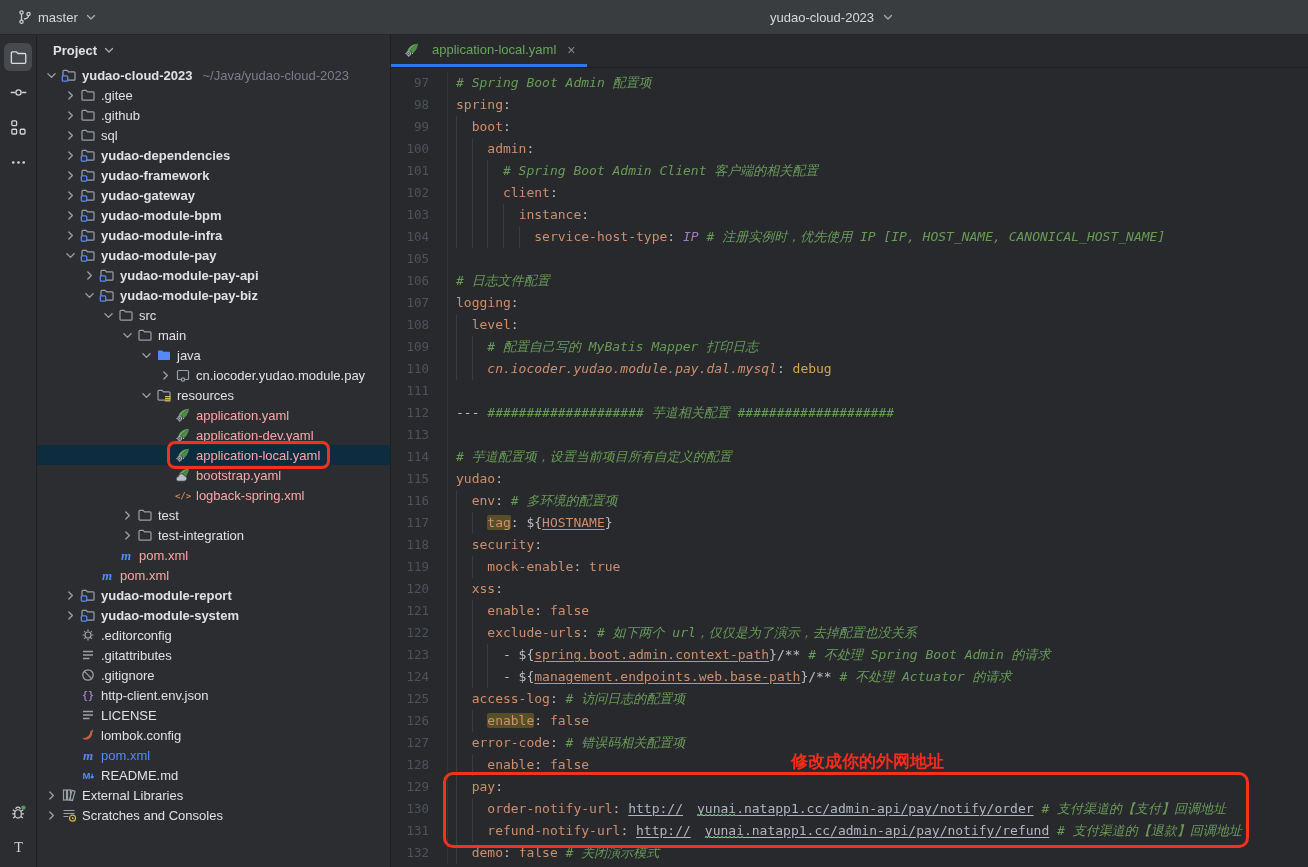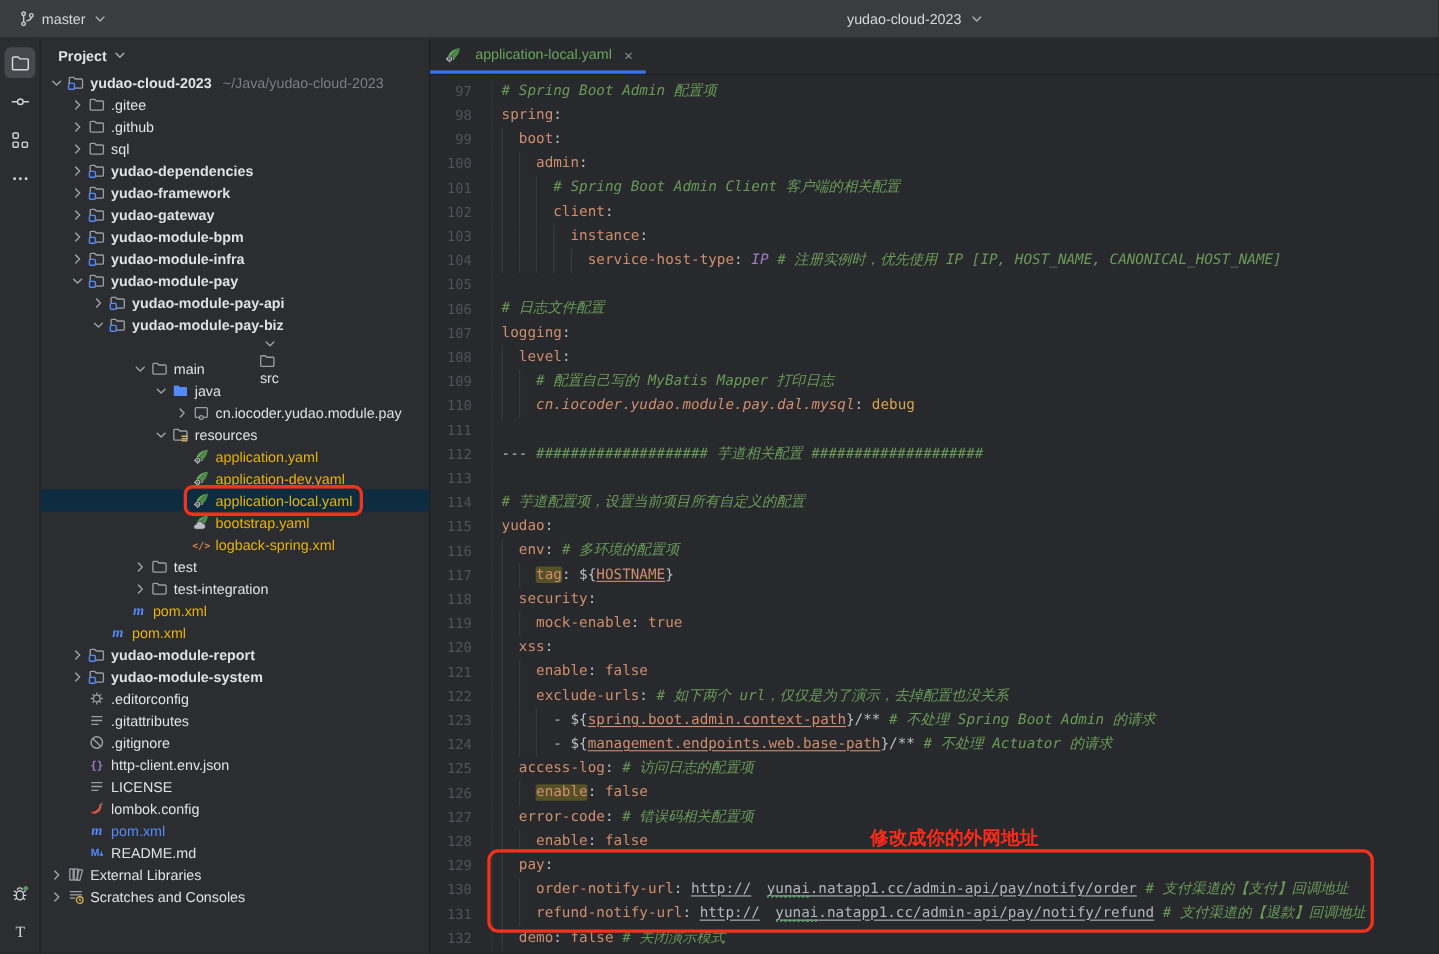--- a/index.html
+++ b/index.html
@@ -28,21 +28,21 @@
   .tree-panel{width:353px;flex:none;background:#2b2d31;border-right:1px solid #1e1f22;overflow:hidden;}
   .tree-header{display:flex;align-items:center;gap:4px;height:30px;padding-left:16px;
                font-size:13px;font-weight:700;color:#dfe1e5;}
   .trow{display:flex;align-items:center;height:20px;font-size:13px;cursor:pointer;white-space:nowrap;}
   .trow.sel{background:#0d2c40;}
   .tch{width:17px;flex:none;display:inline-flex;align-items:center;justify-content:center;}
   .tch svg{width:15px;height:15px;}
   .ticon{width:17px;flex:none;display:inline-flex;align-items:center;justify-content:center;margin-right:5px;}
   .ticon svg{width:16px;height:16px;}
   .lbl{color:#dfe1e5;}
-  .lbl.green{color:#eab308;} .lbl.blue{color:#548af7;} .lbl.bold{font-weight:700;}
+  .lbl.green{color:#fca5a5;} .lbl.blue{color:#548af7;} .lbl.bold{font-weight:700;}
   .tpath{color:#797e87;margin-left:10px;font-weight:400;}
   .filebox{display:inline-flex;align-items:center;border:3px solid #f3321c;border-radius:8px;
            padding:0 7px 0 4px;margin-left:-7px;height:22px;}
   
   .editor{flex:1;display:flex;flex-direction:column;background:#27292d;min-width:0;}
   .tabbar{height:32px;flex:none;display:flex;align-items:stretch;border-bottom:1px solid #1e1f22;background:#27292d;}
   .tab{display:flex;align-items:center;gap:7px;padding:0 12px 0 12px;font-size:13px;
        border-bottom:3px solid #3574f0;cursor:pointer;}
   .tab .tab-label{color:#69a55c;}
   .tab .close{color:#868a91;font-size:14px;margin-left:4px;cursor:pointer;}
@@ -312,21 +312,21 @@
               </svg>
             </span>
             <span class="ticon">
               <svg viewBox="0 0 16 16">
                 <path d="M2 4.3c0-.5.4-.9.9-.9h3.2l1.4 1.4h5.6c.5 0 .9.4.9.9v6.5c0 .5-.4.9-.9.9H2.9c-.5 0-.9-.4-.9-.9z" fill="none" stroke="#9ba0a8" stroke-width="1.2"></path>
                 <rect x="1.3" y="8.8" width="5.4" height="5.4" rx="1" fill="#2b2d31" stroke="#548af7" stroke-width="1.3"></rect>
               </svg>
             </span>
             <span class="lbl bold">yudao-module-pay-biz</span>
           </div>
-          <div class="trow" style="padding-left: 63px; flex-direction: column;">
+          <div class="trow" style="padding-left: 63px;">
             <span class="tch">
               <svg viewBox="0 0 16 16">
                 <path d="M4.2 6.2l3.8 3.8 3.8-3.8" fill="none" stroke="#9ba0a8" stroke-width="1.4" stroke-linecap="round" stroke-linejoin="round"></path>
               </svg>
             </span>
             <span class="ticon">
               <svg viewBox="0 0 16 16">
                 <path d="M2 4.3c0-.5.4-.9.9-.9h3.2l1.4 1.4h5.6c.5 0 .9.4.9.9v6.5c0 .5-.4.9-.9.9H2.9c-.5 0-.9-.4-.9-.9z" fill="none" stroke="#9ba0a8" stroke-width="1.2"></path>
               </svg>
             </span>

